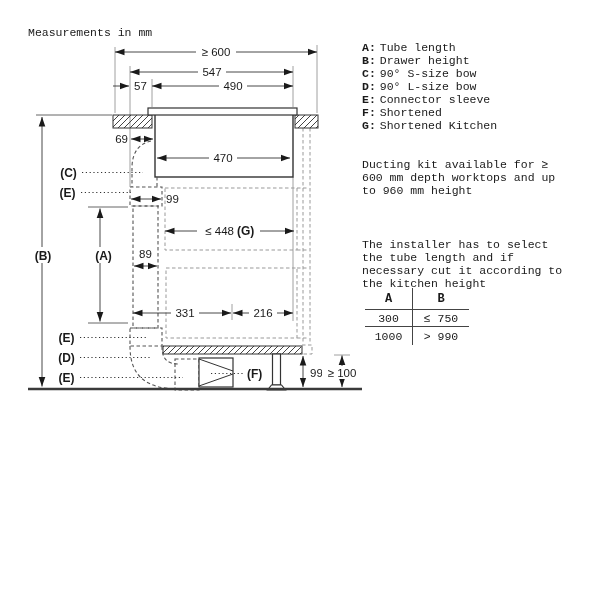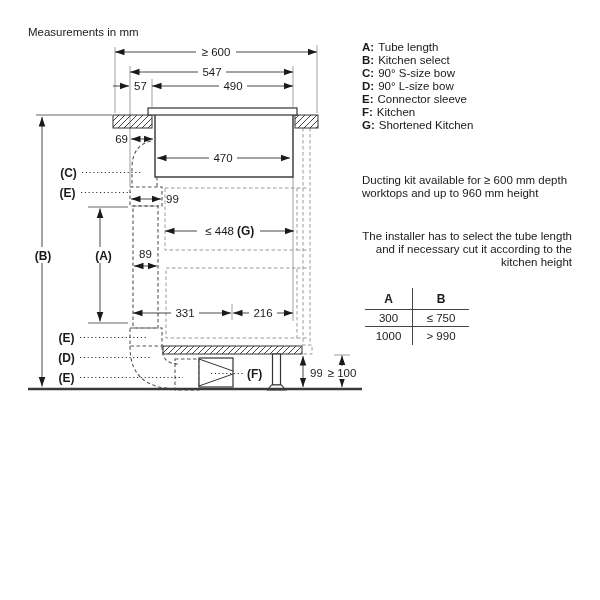--- a/index.html
+++ b/index.html
@@ -1,25 +1,25 @@
 <!DOCTYPE html>
 <html><head>
 <meta charset="utf-8">
 <style>
   html,body{margin:0;padding:0;background:#fff;}
   #page{position:relative;width:600px;height:600px;background:#fff;overflow:hidden;
         font-family:"Liberation Sans",sans-serif;color:#1a1a1a;}
-  .abs{position:absolute;}
+  .abs{position:absolute;font-family:Liberation Mono, monospace;}
   #measure-note{left:28px;top:26px;font-size:11.5px;}
   #legend{left:362px;top:41px;font-size:11.5px;line-height:13px;}
   .legend-row{display:flex;white-space:nowrap;}
   .lk{font-weight:bold;margin-right:4px;}
-  .note{left:362px;font-size:11.5px;line-height:13px;width:210px;margin-top:16px;}
+  .note{left:362px;font-size:11.5px;line-height:13px;width:210px;}
   #note1{top:158px;}
-  #note2{top:214px;text-align:right;}
+  #note2{top:238px;}
   #size-table{left:365px;top:288px;display:grid;grid-template-columns:48px 56px;
               grid-template-rows:22px 17px 18px;}
   .st-cell{display:flex;align-items:center;justify-content:center;font-size:11.5px;}
   .st-h{font-weight:bold;font-size:12px;border-bottom:1.3px solid #444;}
   .st-a{border-right:1.2px solid #444;}
   .st-r1{border-bottom:1.3px solid #444;}
   svg{position:absolute;left:0;top:0;}
   .dim{font:11.5px "Liberation Sans",sans-serif;fill:#1a1a1a;}
   .plabel{font:bold 12px "Liberation Sans",sans-serif;fill:#1a1a1a;}
   .thin{stroke:#888;stroke-width:0.8;}
@@ -196,37 +196,37 @@
     </g>
   </svg>
 
   <div class="abs" id="legend">
     <div class="legend-row">
         <span class="lk">A:</span>
         <span>Tube length</span>
       </div>
     <div class="legend-row">
         <span class="lk">B:</span>
-        <span>Kitchen select</span>
+        <span>Drawer height</span>
       </div>
     <div class="legend-row">
         <span class="lk">C:</span>
         <span>90° S-size bow</span>
       </div>
     <div class="legend-row">
         <span class="lk">D:</span>
         <span>90° L-size bow</span>
       </div>
     <div class="legend-row">
         <span class="lk">E:</span>
         <span>Connector sleeve</span>
       </div>
     <div class="legend-row">
         <span class="lk">F:</span>
-        <span>Kitchen</span>
+        <span>Shortened</span>
       </div>
     <div class="legend-row">
         <span class="lk">G:</span>
         <span>Shortened Kitchen</span>
       </div>
   </div>
 
   <div class="abs note" id="note1">Ducting kit available for ≥ 600 mm depth worktops and up to 960 mm height</div>
   <div class="abs note" id="note2">The installer has to select the tube length and if necessary cut it according to the kitchen height</div>
 

